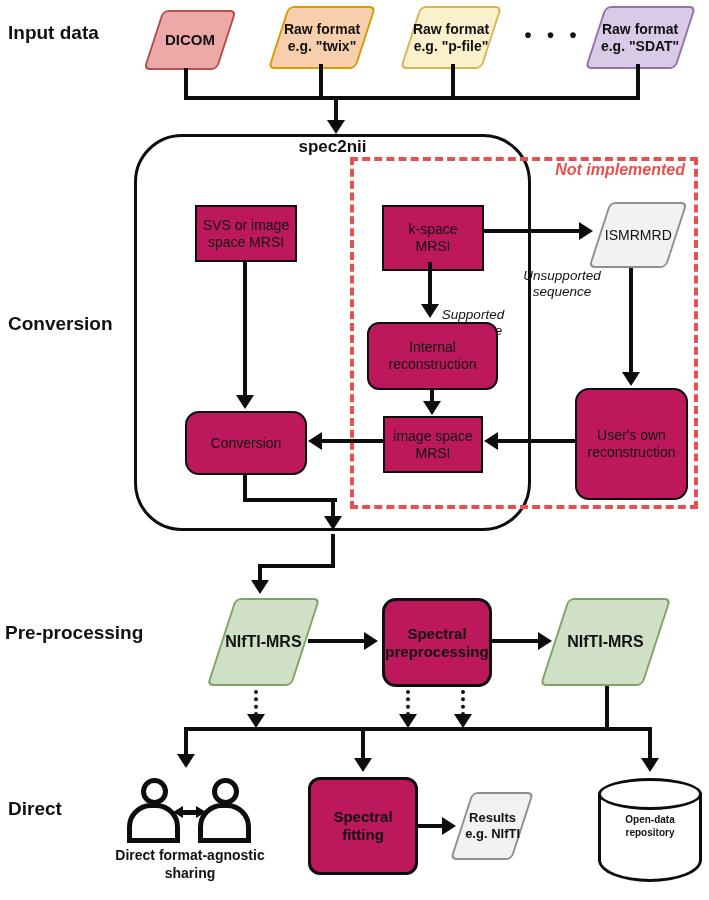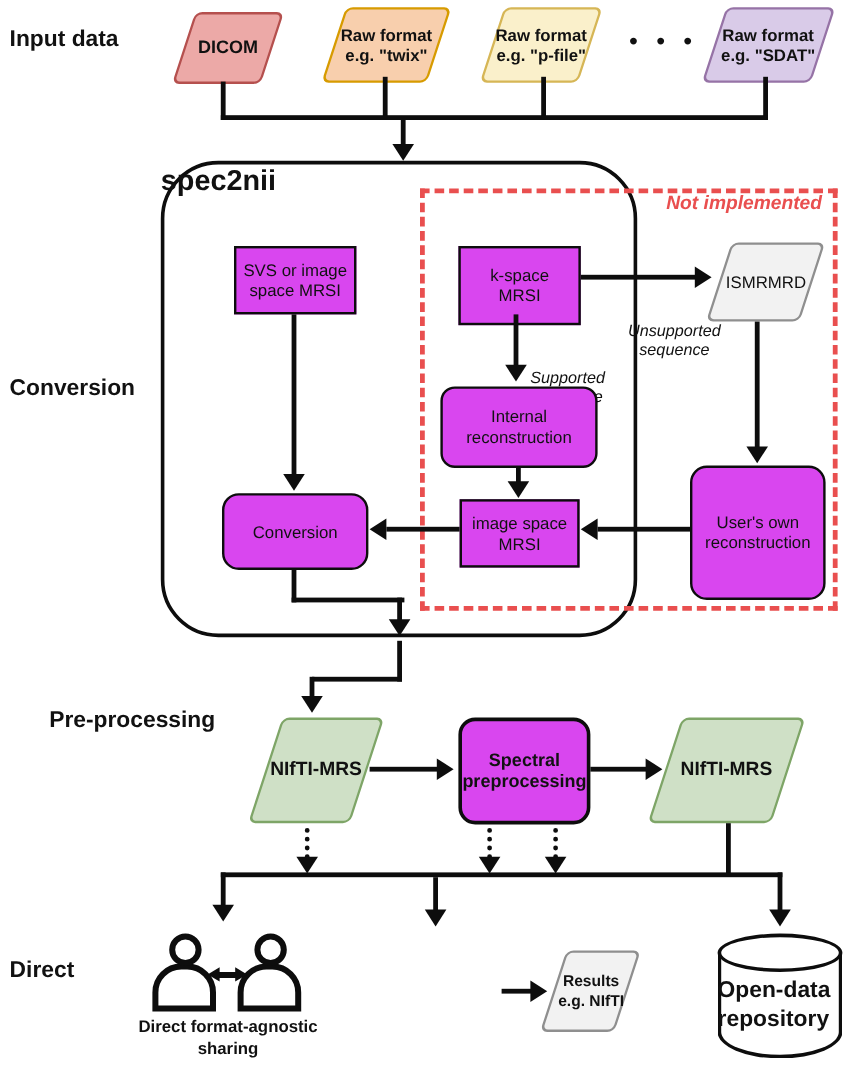--- a/index.html
+++ b/index.html
@@ -10,49 +10,49 @@
   }
   .rowlabel { position:absolute; font-weight:bold; font-size:19px; white-space:pre-line; }
   .line { position:absolute; background:#0d0d0d; }
   .dline { position:absolute; width:0; border-left:4px dotted #0d0d0d; }
   .ah { position:absolute; width:0; height:0; }
   .ah-down  { border-left:9px solid transparent; border-right:9px solid transparent; border-top:14px solid #0d0d0d; }
   .ah-right { border-top:9px solid transparent; border-bottom:9px solid transparent; border-left:14px solid #0d0d0d; }
   .ah-left  { border-top:9px solid transparent; border-bottom:9px solid transparent; border-right:14px solid #0d0d0d; }
   .node {
     position:absolute; display:flex; align-items:center; justify-content:center;
-    text-align:center; white-space:pre-line; background:#d946ef; line-height:1.2; font-size:14px;
+    text-align:center; white-space:pre-line; background:#be185d; line-height:1.2; font-size:14px;
   }
   .rect  { border:2px solid #0d0d0d; }
   .round { border:2.5px solid #0d0d0d; border-radius:14px; }
   .para {
     position:absolute; transform:skewX(-18deg); border-radius:6px;
     display:flex; align-items:center; justify-content:center;
   }
   .para .inner { transform:skewX(18deg); text-align:center; white-space:pre-line; line-height:1.2; }
   .heading { position:absolute; font-weight:bold; font-size:15px; text-align:center; white-space:pre-line; line-height:1.25; }
   .ital { position:absolute; font-style:italic; font-size:13.5px; text-align:center; white-space:pre-line; line-height:1.2; }
   .container-box { position:absolute; border:3px solid #0d0d0d; border-radius:48px; background:transparent; }
   .dashed-box { position:absolute; border:4px dashed; background:transparent; }
   .cyl-top  { position:absolute; left:0; right:0; top:0; height:32px; border:3px solid #0d0d0d; border-radius:50%; background:#fff; z-index:2; }
   .cyl-body { position:absolute; left:0; right:0; top:15px; bottom:0; border:3px solid #0d0d0d; border-top:none;
               border-radius:0 0 52px 52px / 0 0 22px 22px; background:#fff; }
-  .cyl-text { position:absolute; left:0; right:0; top:36px; font-weight:bold; font-size:19px;
+  .cyl-text { position:absolute; left:0; right:0; top:36px; text-align:center; font-weight:bold; font-size:10px;
               white-space:pre-line; line-height:1.25; z-index:3; }
   .head { position:absolute; width:27px; height:27px; border:5px solid #0d0d0d; border-radius:50%; background:#fff; }
   .torso { position:absolute; width:53px; height:40px; border:5px solid #0d0d0d; border-radius:24px 24px 0 0; background:#fff; }
 </style>
 </head>
 <body>
 
 <div class="canvas">
 
   <div class="rowlabel" style="left:8px; top:22px;">Input data</div>
   <div class="rowlabel" style="left:8px; top:313px;">Conversion</div>
-  <div class="rowlabel" style="left:5px; top:590px;margin-left:36px;">Pre-processing</div>
+  <div class="rowlabel" style="left:5px; top:622px;">Pre-processing</div>
   <div class="rowlabel" style="left:8px; top:798px;">Direct</div>
 
   <div class="para" style="left: 153px; top: 10px; width: 74px; height: 60px; border: 2.5px solid rgb(181, 80, 78); background-color: rgb(236, 169, 167);">
     <div class="inner" style="font-weight:bold; font-size:15px;">DICOM</div>
   </div>
   <div class="para" style="left: 278px; top: 6px; width: 88px; height: 63px; border: 2.5px solid rgb(215, 155, 0); background-color: rgb(248, 207, 173);">
     <div class="inner" style="font-weight:bold; font-size:14px;">Raw format
 e.g. "twix"</div>
   </div>
   <div class="para" style="left: 410px; top: 6px; width: 82px; height: 63px; border: 2.5px solid rgb(214, 182, 86); background-color: rgb(250, 240, 203);">
@@ -67,21 +67,21 @@
 
   <div class="line" style="left:184px; top:68px; width:4px; height:32px;"></div>
   <div class="line" style="left:319px; top:64px; width:4px; height:36px;"></div>
   <div class="line" style="left:451px; top:64px; width:4px; height:36px;"></div>
   <div class="line" style="left:636px; top:64px; width:4px; height:36px;"></div>
   <div class="line" style="left:184px; top:96px; width:456px; height:4px;"></div>
   <div class="line" style="left:334px; top:100px; width:4px; height:22px;"></div>
   <div class="ah ah-down" style="left:327px; top:120px;"></div>
 
   <div class="container-box" style="left:134px; top:134px; width:397px; height:397px;"></div>
-  <div style="position:absolute; left:134px; top:137px; width:397px; text-align:left; font-weight:bold; font-size:24px;">spec2nii</div>
+  <div style="position:absolute; left:134px; top:137px; width:397px; text-align:center; font-weight:bold; font-size:17px;">spec2nii</div>
 
   <div class="dashed-box" style="left: 350px; top: 157px; width: 348px; height: 352px; border-color: rgb(233, 79, 79);"></div>
   <div style="position: absolute; left: 505px; top: 161px; width: 180px; text-align: right; font-weight: bold; font-style: italic; font-size: 16px; color: rgb(233, 79, 79);">Not implemented</div>
 
 
   <div class="node rect" style="left:195px; top:205px; width:102px; height:57px;">SVS or image
 space MRSI</div>
   <div class="node rect" style="left:382px; top:205px; width:102px; height:66px;">k-space
 MRSI</div>
   <div class="para" style="left: 599px; top: 202px; width: 78px; height: 66px; border: 2px solid rgb(143, 143, 143); background-color: rgb(242, 242, 242);">
@@ -164,20 +164,21 @@
     <div class="head" style="left:141px; top:778px;"></div>
     <div class="torso" style="left:198px; top:803px;"></div>
     <div class="head" style="left:212px; top:778px;"></div>
     <div class="line" style="left:182px; top:810px; width:15px; height:5px; z-index:2;"></div>
     <div class="ah" style="left:173px; top:806px; border-top:6px solid transparent; border-bottom:6px solid transparent; border-right:10px solid #0d0d0d; z-index:2;"></div>
     <div class="ah" style="left:196px; top:806px; border-top:6px solid transparent; border-bottom:6px solid transparent; border-left:10px solid #0d0d0d; z-index:2;"></div>
   </div>
   <div style="position:absolute; left:105px; top:847px; width:170px; text-align:center; font-weight:bold; font-size:14px; white-space:pre-line; line-height:1.25;">Direct format-agnostic
 sharing</div>
 
+  <div class="node round" style="left:308px; top:777px; width:110px; height:98px; border-width:3px; border-radius:12px; font-weight:bold; font-size:15px;">Spectral fitting</div>
 
   <div class="line" style="left:418px; top:824px; width:26px; height:4px;"></div>
   <div class="ah ah-right" style="left:442px; top:817px;"></div>
 
   <div class="para" style="left: 461px; top: 792px; width: 62px; height: 68px; border: 2px solid rgb(143, 143, 143); background-color: rgb(242, 242, 242);">
     <div class="inner" style="font-weight:bold; font-size:13px;">Results
 e.g. NIfTI</div>
   </div>
 
   <div style="position:absolute; left:598px; top:778px; width:104px; height:104px;">

